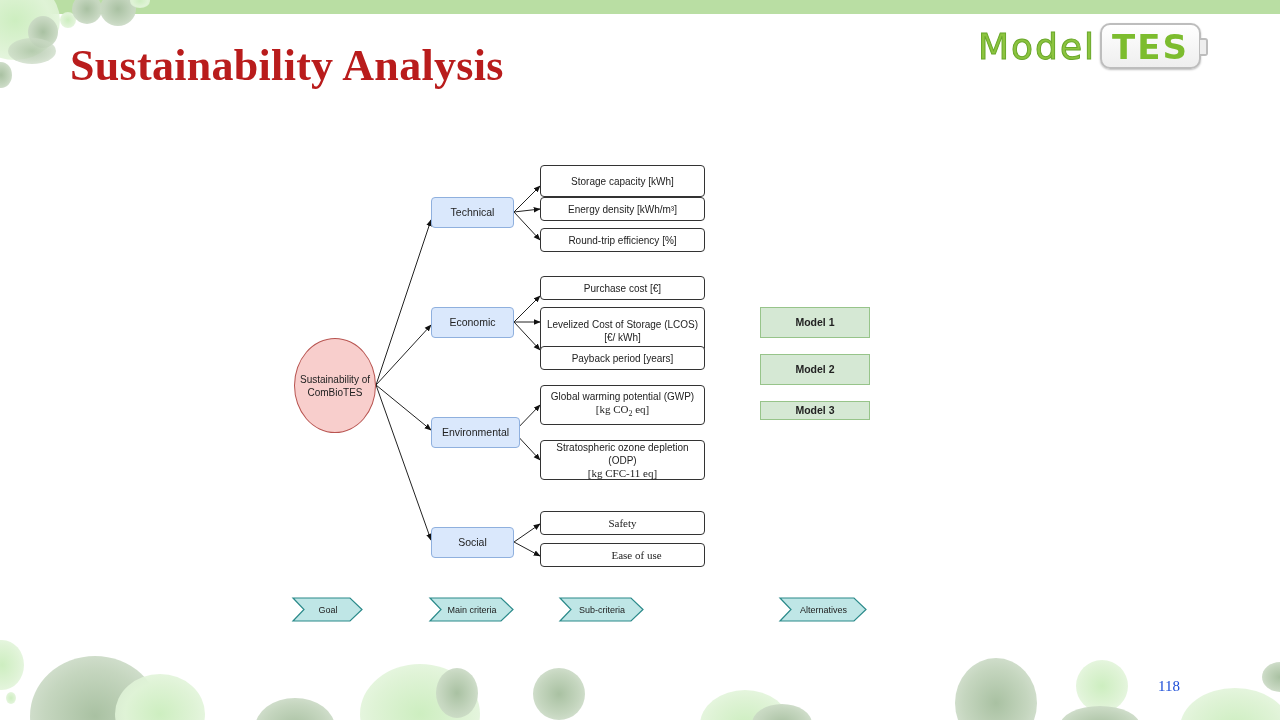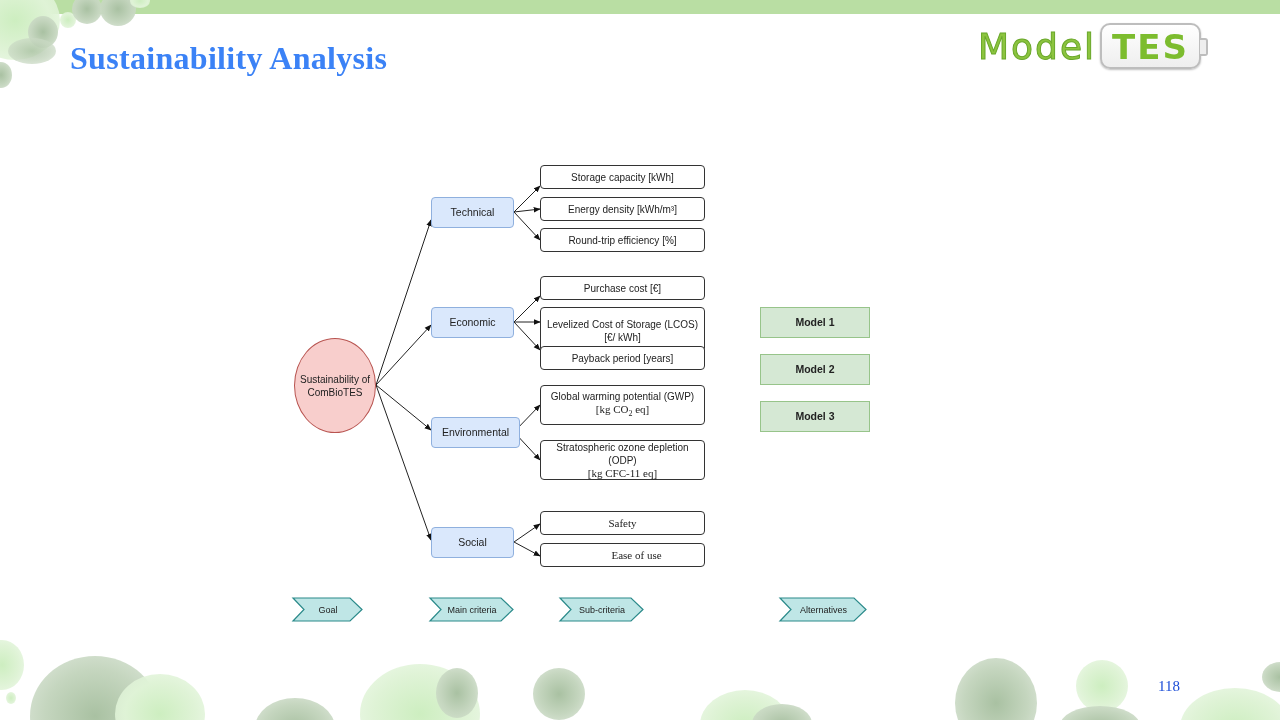--- a/index.html
+++ b/index.html
@@ -1,21 +1,21 @@
 <!DOCTYPE html>
 <html><head>
 <meta charset="utf-8">
 <style>
   html, body { margin:0; padding:0; }
   body { width:1280px; height:720px; position:relative; overflow:hidden; background:#ffffff; font-family:"Liberation Sans", sans-serif; }
   .topbar { position:absolute; left:0; top:0; width:1280px; height:14px; background:#b9dea3; }
   .bubble { position:absolute; border-radius:50%; }
   .b-green { background:radial-gradient(ellipse at center, #cdeec0 0%, #dff3d6 55%, rgba(230,246,224,0.6) 100%); }
   .b-grey { background:radial-gradient(ellipse at center, #a9c1a2 0%, #c5d6bf 55%, rgba(214,226,210,0.7) 100%); }
-  .title { position:absolute; left:70px; top:40px; font-family:"Liberation Serif", serif; font-weight:bold; font-size:32px; color:#3b82f6; letter-spacing:0.3px; }
+  .title { position:absolute; left:70px; top:40px; font-family:"Liberation Serif", serif; font-weight:bold; font-size:44px; color:#b91c1c; letter-spacing:0.3px; }
   .logo { position:absolute; left:978px; top:22px; height:48px; display:flex; align-items:center; }
   .logo-text { font-family:"DejaVu Sans", sans-serif; font-size:36px; font-weight:normal; color:#8cc43f; letter-spacing:2px; -webkit-text-stroke:1px #6aa82a; }
   .logo-batt { margin-left:4px; height:42px; padding:0 10px; border:2px solid #bdbdbd; border-radius:10px; background:linear-gradient(#ffffff,#eeeeee); display:flex; align-items:flex-end; position:relative; box-shadow:0 1px 2px rgba(0,0,0,0.25); }
   .logo-batt span { font-family:"DejaVu Sans", sans-serif; font-weight:bold; font-size:34px; color:#7cbc2e; letter-spacing:2px; }
   .logo-nub { position:absolute; right:-9px; top:13px; width:6px; height:14px; border:2px solid #bdbdbd; border-left:none; border-radius:0 3px 3px 0; background:#eee; }
   .page-num { position:absolute; left:1158px; top:678px; font-family:"Liberation Serif", serif; font-size:15px; color:#1d4ed8; }
   svg.diagram { position:absolute; left:0; top:0; }
   .node { position:absolute; box-sizing:border-box; display:flex; align-items:center; justify-content:center; text-align:center; font-size:10px; color:#222; line-height:13px; }
   .goal { border:1.5px solid #b85450; background:#f8cecc; border-radius:50%; }
   .main { border:1px solid #8fb0de; background:#dae8fc; border-radius:4px; font-size:10.5px; }
@@ -110,21 +110,21 @@
 <div class="node main" style="left:431px;top:307px;width:83px;height:31px;">
   <span>Economic</span>
 </div>
 <div class="node main" style="left:431px;top:417px;width:89px;height:31px;">
   <span>Environmental</span>
 </div>
 <div class="node main" style="left:431px;top:527px;width:83px;height:31px;">
   <span>Social</span>
 </div>
 
-<div class="node sub" style="left:540px;top:165px;width:165px;height:24px;">
+<div class="node sub" style="left:540px;top:165px;width:165px;height:32px;">
   <span>Storage capacity [kWh]</span>
 </div>
 <div class="node sub" style="left:540px;top:197px;width:165px;height:24px;">
   <span>Energy density [kWh/m³]</span>
 </div>
 <div class="node sub" style="left:540px;top:228px;width:165px;height:24px;">
   <span>Round-trip efficiency [%]</span>
 </div>
 
 <div class="node sub" style="left:540px;top:276px;width:165px;height:24px;">
@@ -153,21 +153,21 @@
 <div class="node sub" style="left:540px;top:543px;width:165px;height:24px;padding-left:28px;">
   <span class="serif" style="font-family:'Liberation Serif', serif;font-size:11px;">Ease of use</span>
 </div>
 
 <div class="node alt" style="left:760px;top:307px;width:110px;height:31px;">
   <span>Model 1</span>
 </div>
 <div class="node alt" style="left:760px;top:354px;width:110px;height:31px;">
   <span>Model 2</span>
 </div>
-<div class="node alt" style="left:760px;top:401px;width:110px;height:31px;">
+<div class="node alt" style="left:760px;top:401px;width:110px;height:19px;">
   <span>Model 3</span>
 </div>
 
 <div class="chev-label" style="left:298px;top:598px;width:60px;height:23px;">Goal</div>
 <div class="chev-label" style="left:436px;top:598px;width:72px;height:23px;">Main criteria</div>
 <div class="chev-label" style="left:566px;top:598px;width:72px;height:23px;">Sub-criteria</div>
 <div class="chev-label" style="left:786px;top:598px;width:75px;height:23px;">Alternatives</div>
 
 <div class="page-num">118</div>
 

